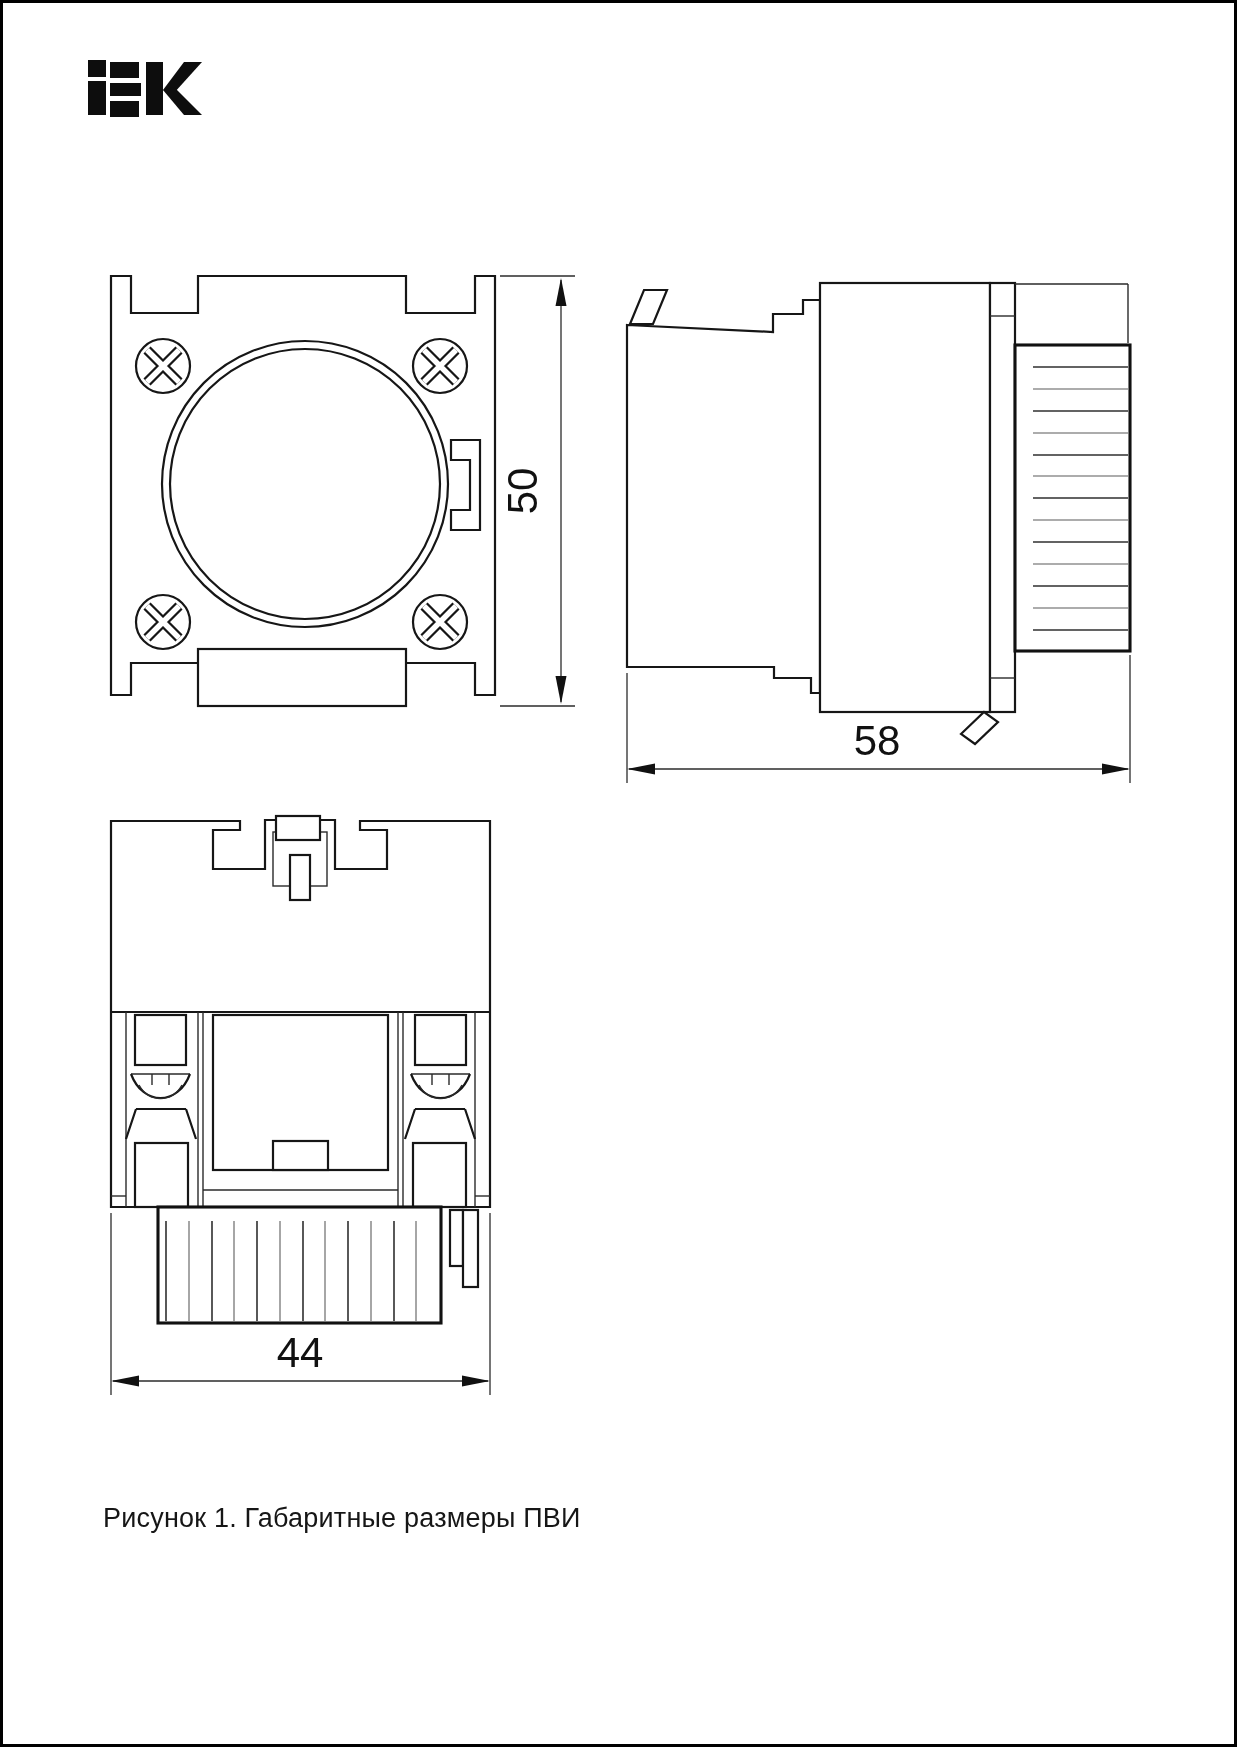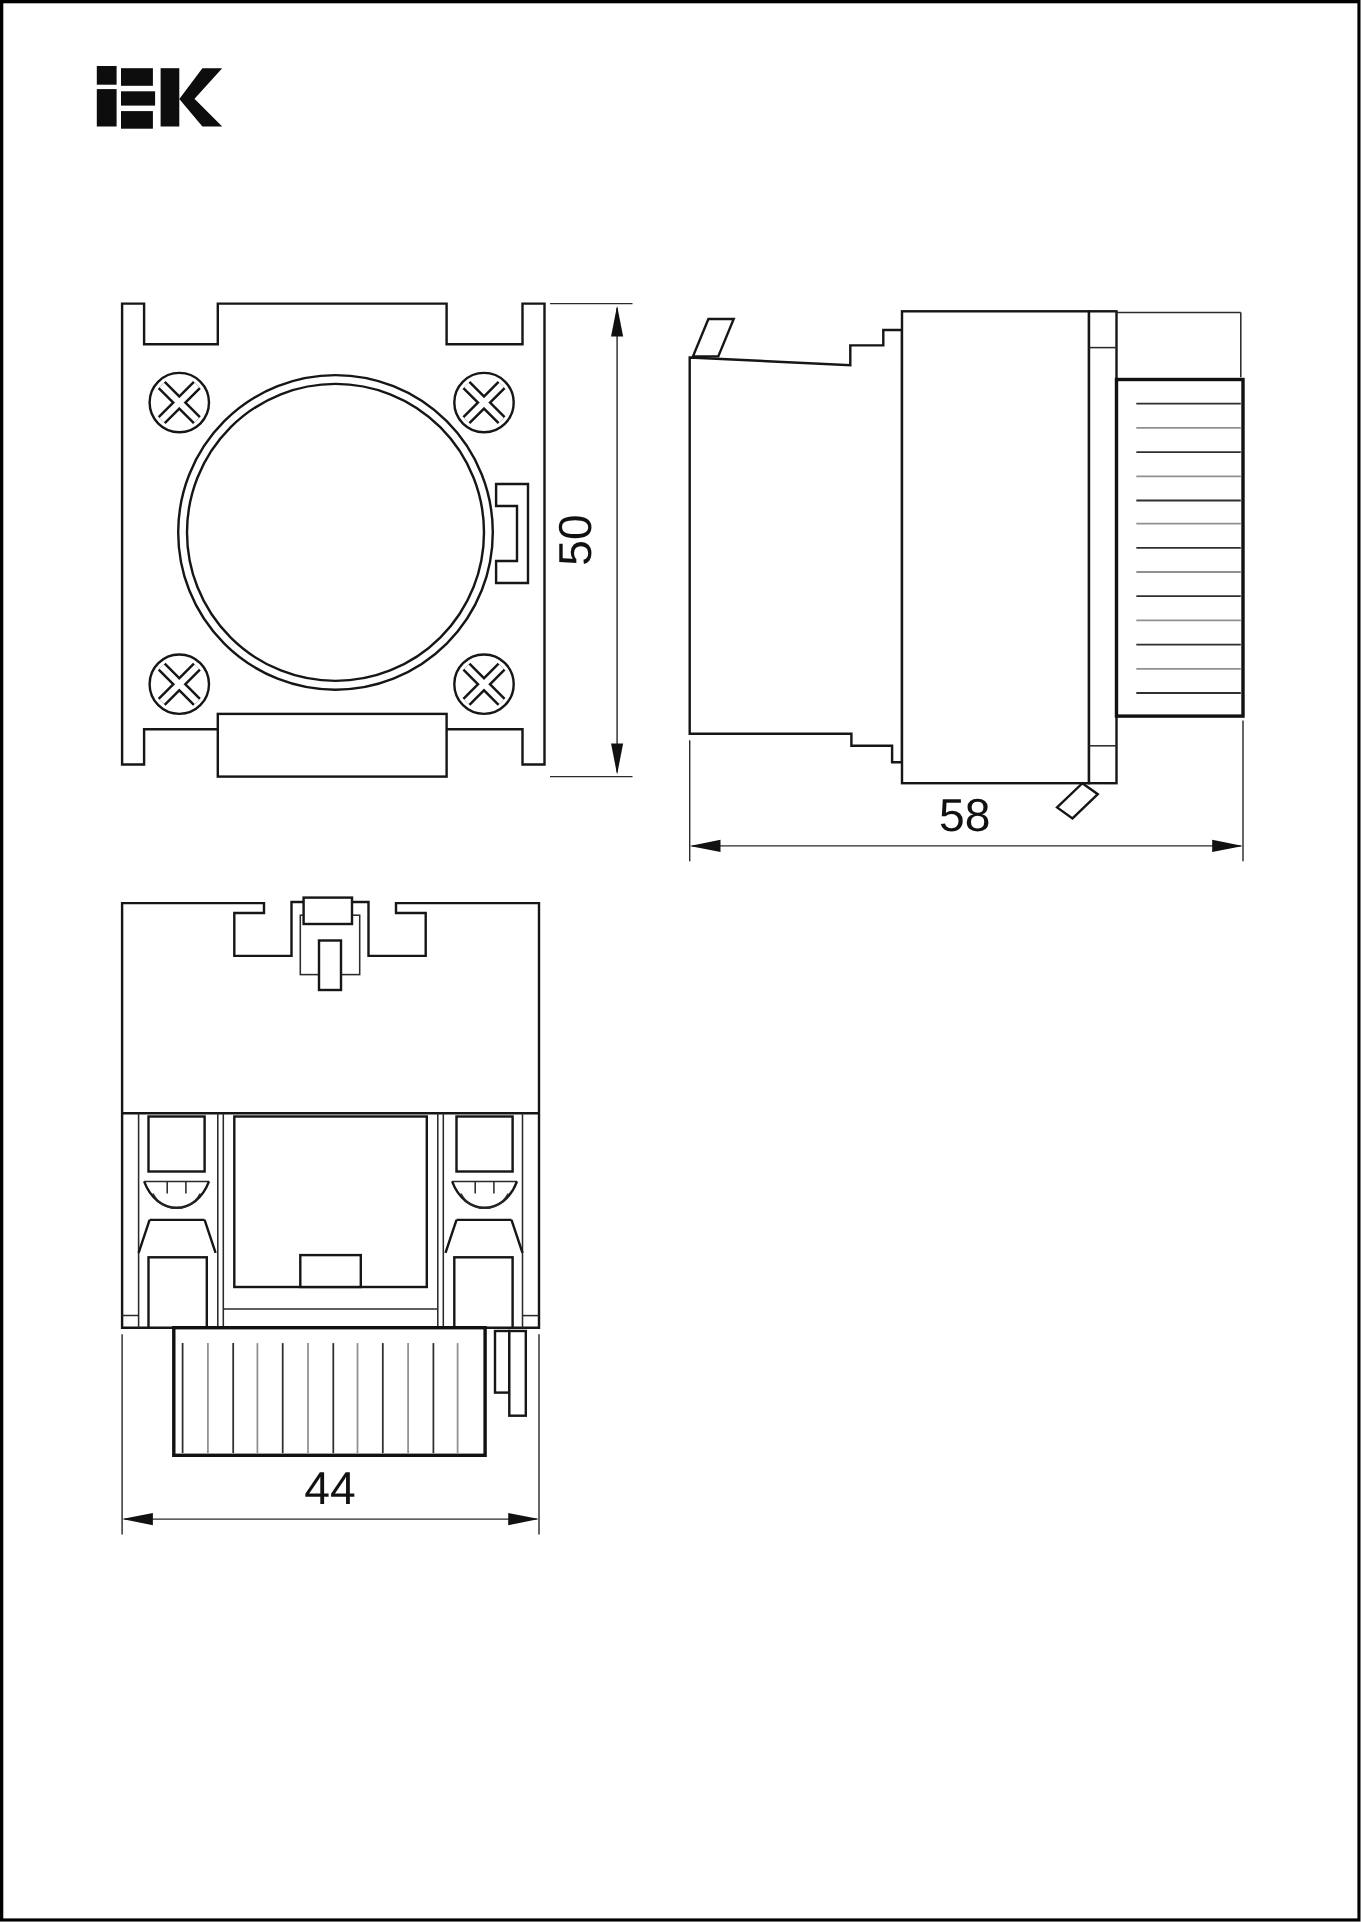--- a/index.html
+++ b/index.html
@@ -220,13 +220,14 @@
     <g>
       <line class="dim" x1="108" y1="1210" x2="108" y2="1392"></line>
       <line class="dim" x1="487" y1="1210" x2="487" y2="1392"></line>
       <line class="dim" x1="110" y1="1378" x2="485" y2="1378"></line>
       <polygon class="arr" points="108,1378 136,1372.5 136,1383.5"></polygon>
       <polygon class="arr" points="487,1378 459,1372.5 459,1383.5"></polygon>
       <text class="dimtxt" x="297" y="1364">44</text>
     </g>
   </svg>
 
+  <div class="caption">Рисунок 1. Габаритные размеры ПВИ</div>
 </div>
 
 </body></html>

